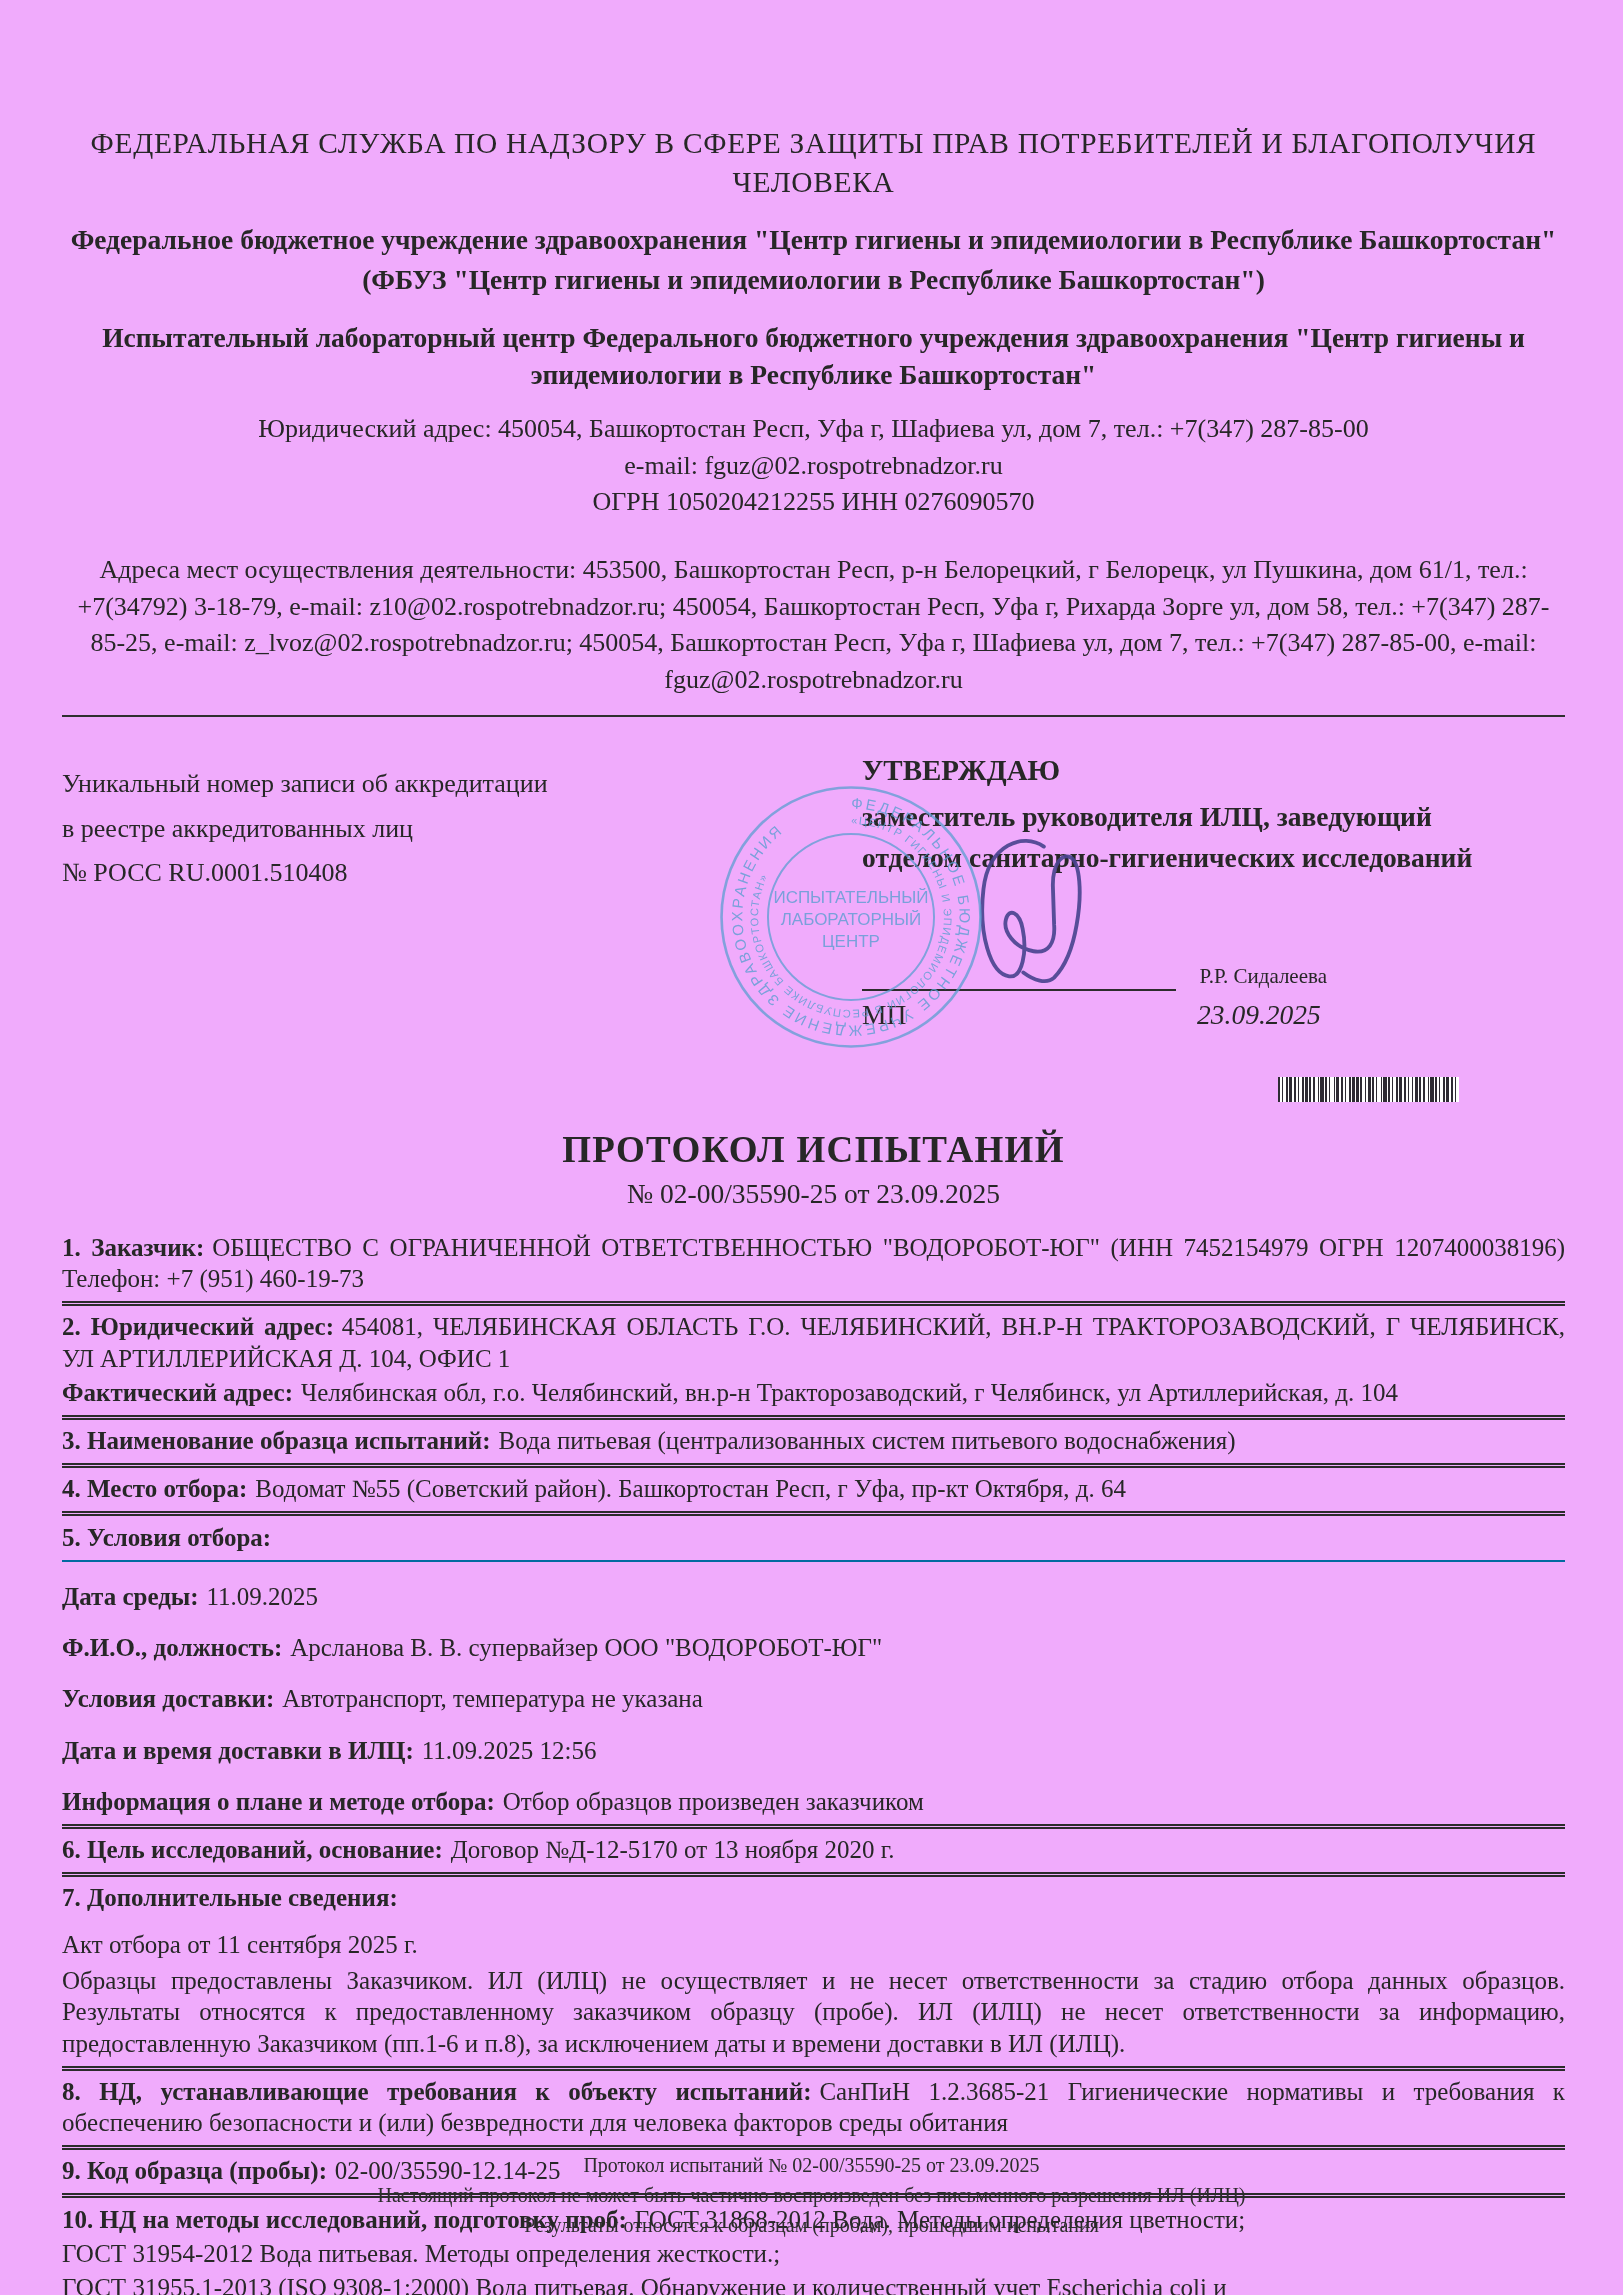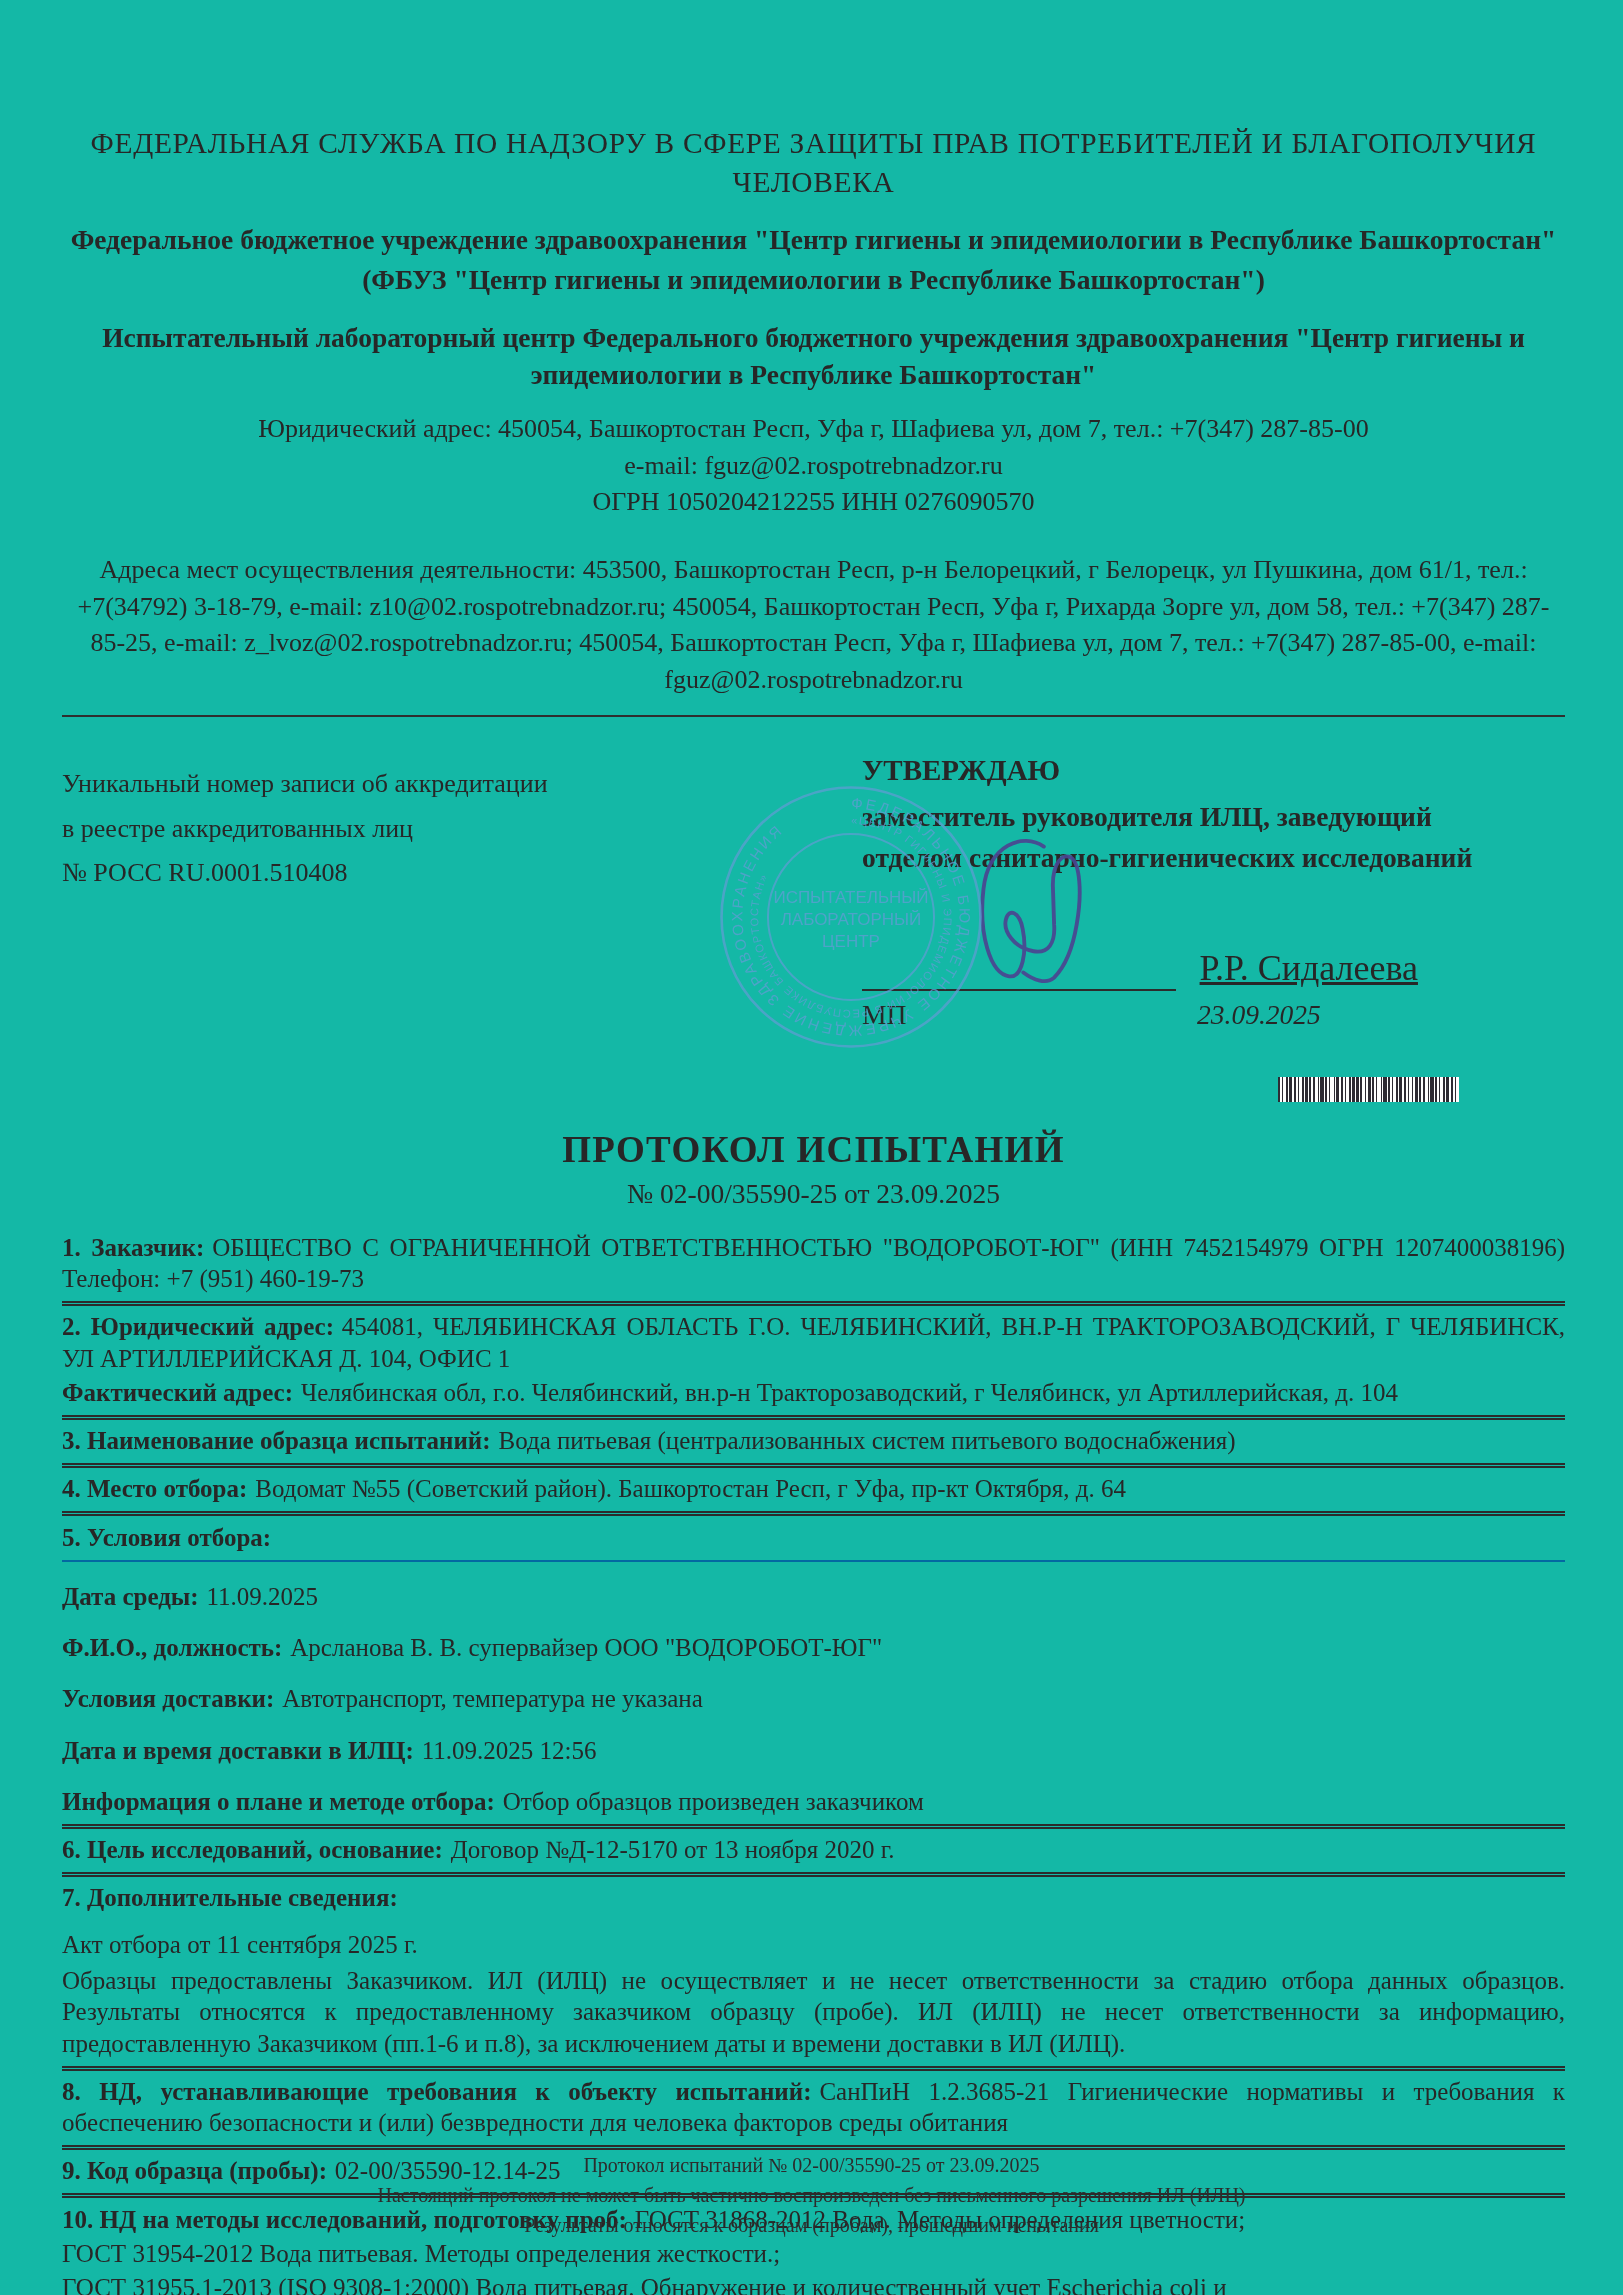--- a/index.html
+++ b/index.html
@@ -1,19 +1,19 @@
 <!DOCTYPE html>
 <html lang="ru" style="font-size:10.5px"><head>
 <meta charset="utf-8">
 <style>
   html,body{margin:0;padding:0;background:#ffffff;}
   .page{
     position:relative;
     width:1623px;height:2295px;
-    background:#14b8a6;
+    background:#f0abfc;
     color:#272727;
     font-family:"Liberation Serif", serif;
     box-sizing:border-box;
     padding:124px 58px 0 62px;
     overflow:hidden;
   }
   
   .h-service{font-size:29.4px;line-height:1.32;text-align:center;letter-spacing:0.7px;}
   .h-org{font-weight:bold;font-size:27.5px;margin-top:19.6px;text-align:center;line-height:1.35;}
   .h-org-short{font-weight:bold;font-size:27.5px;margin-top:5.2px;text-align:center;}
@@ -24,21 +24,21 @@
   .rule1{margin-top:17px;border:none;border-top:2.6px solid #2f2f2f;}
   
   .mid{display:flex;margin-top:37px;}
   .acc{width:563px;font-size:26px;line-height:1.72;padding-top:7.9px;}
   .approval{margin-left:auto;width:703px;}
   .app-title{font-weight:bold;font-size:29px;}
   .app-role{font-weight:bold;font-size:27.5px;line-height:1.5;margin-top:9.2px;max-width:654px;}
   .sig-area{display:flex;align-items:flex-end;margin-top:2.6px;height:110px;position:relative;}
   .sig-line{width:314px;border-bottom:2.6px solid #2c2c2c;height:100%;}
   .sig-svg{position:absolute;left:98px;bottom:-10.5px;width:151px;height:167px;}
-  .sig-name{font-size:36px;margin-left:23.6px;padding-bottom:2.6px;text-decoration:underline;}
+  .sig-name{font-size:21px;margin-left:23.6px;padding-bottom:2.6px;}
   .mp-row{display:flex;font-size:27.5px;margin-top:7.9px;}
   .mp{width:314px;}
   .app-date{margin-left:21px;font-style:italic;}
   
   .stamp{position:absolute;left:715px;top:781px;width:272px;height:272px;pointer-events:none;}
   .barcode{
     position:absolute;left:1278px;top:1077px;width:181px;height:25px;
     background:repeating-linear-gradient(90deg,
       #2e2b33 0px,#2e2b33 2px,#ffffff 2px,#ffffff 3.9px,
       #2e2b33 3.9px,#2e2b33 5.2px,#ffffff 5.2px,#ffffff 8.5px,

